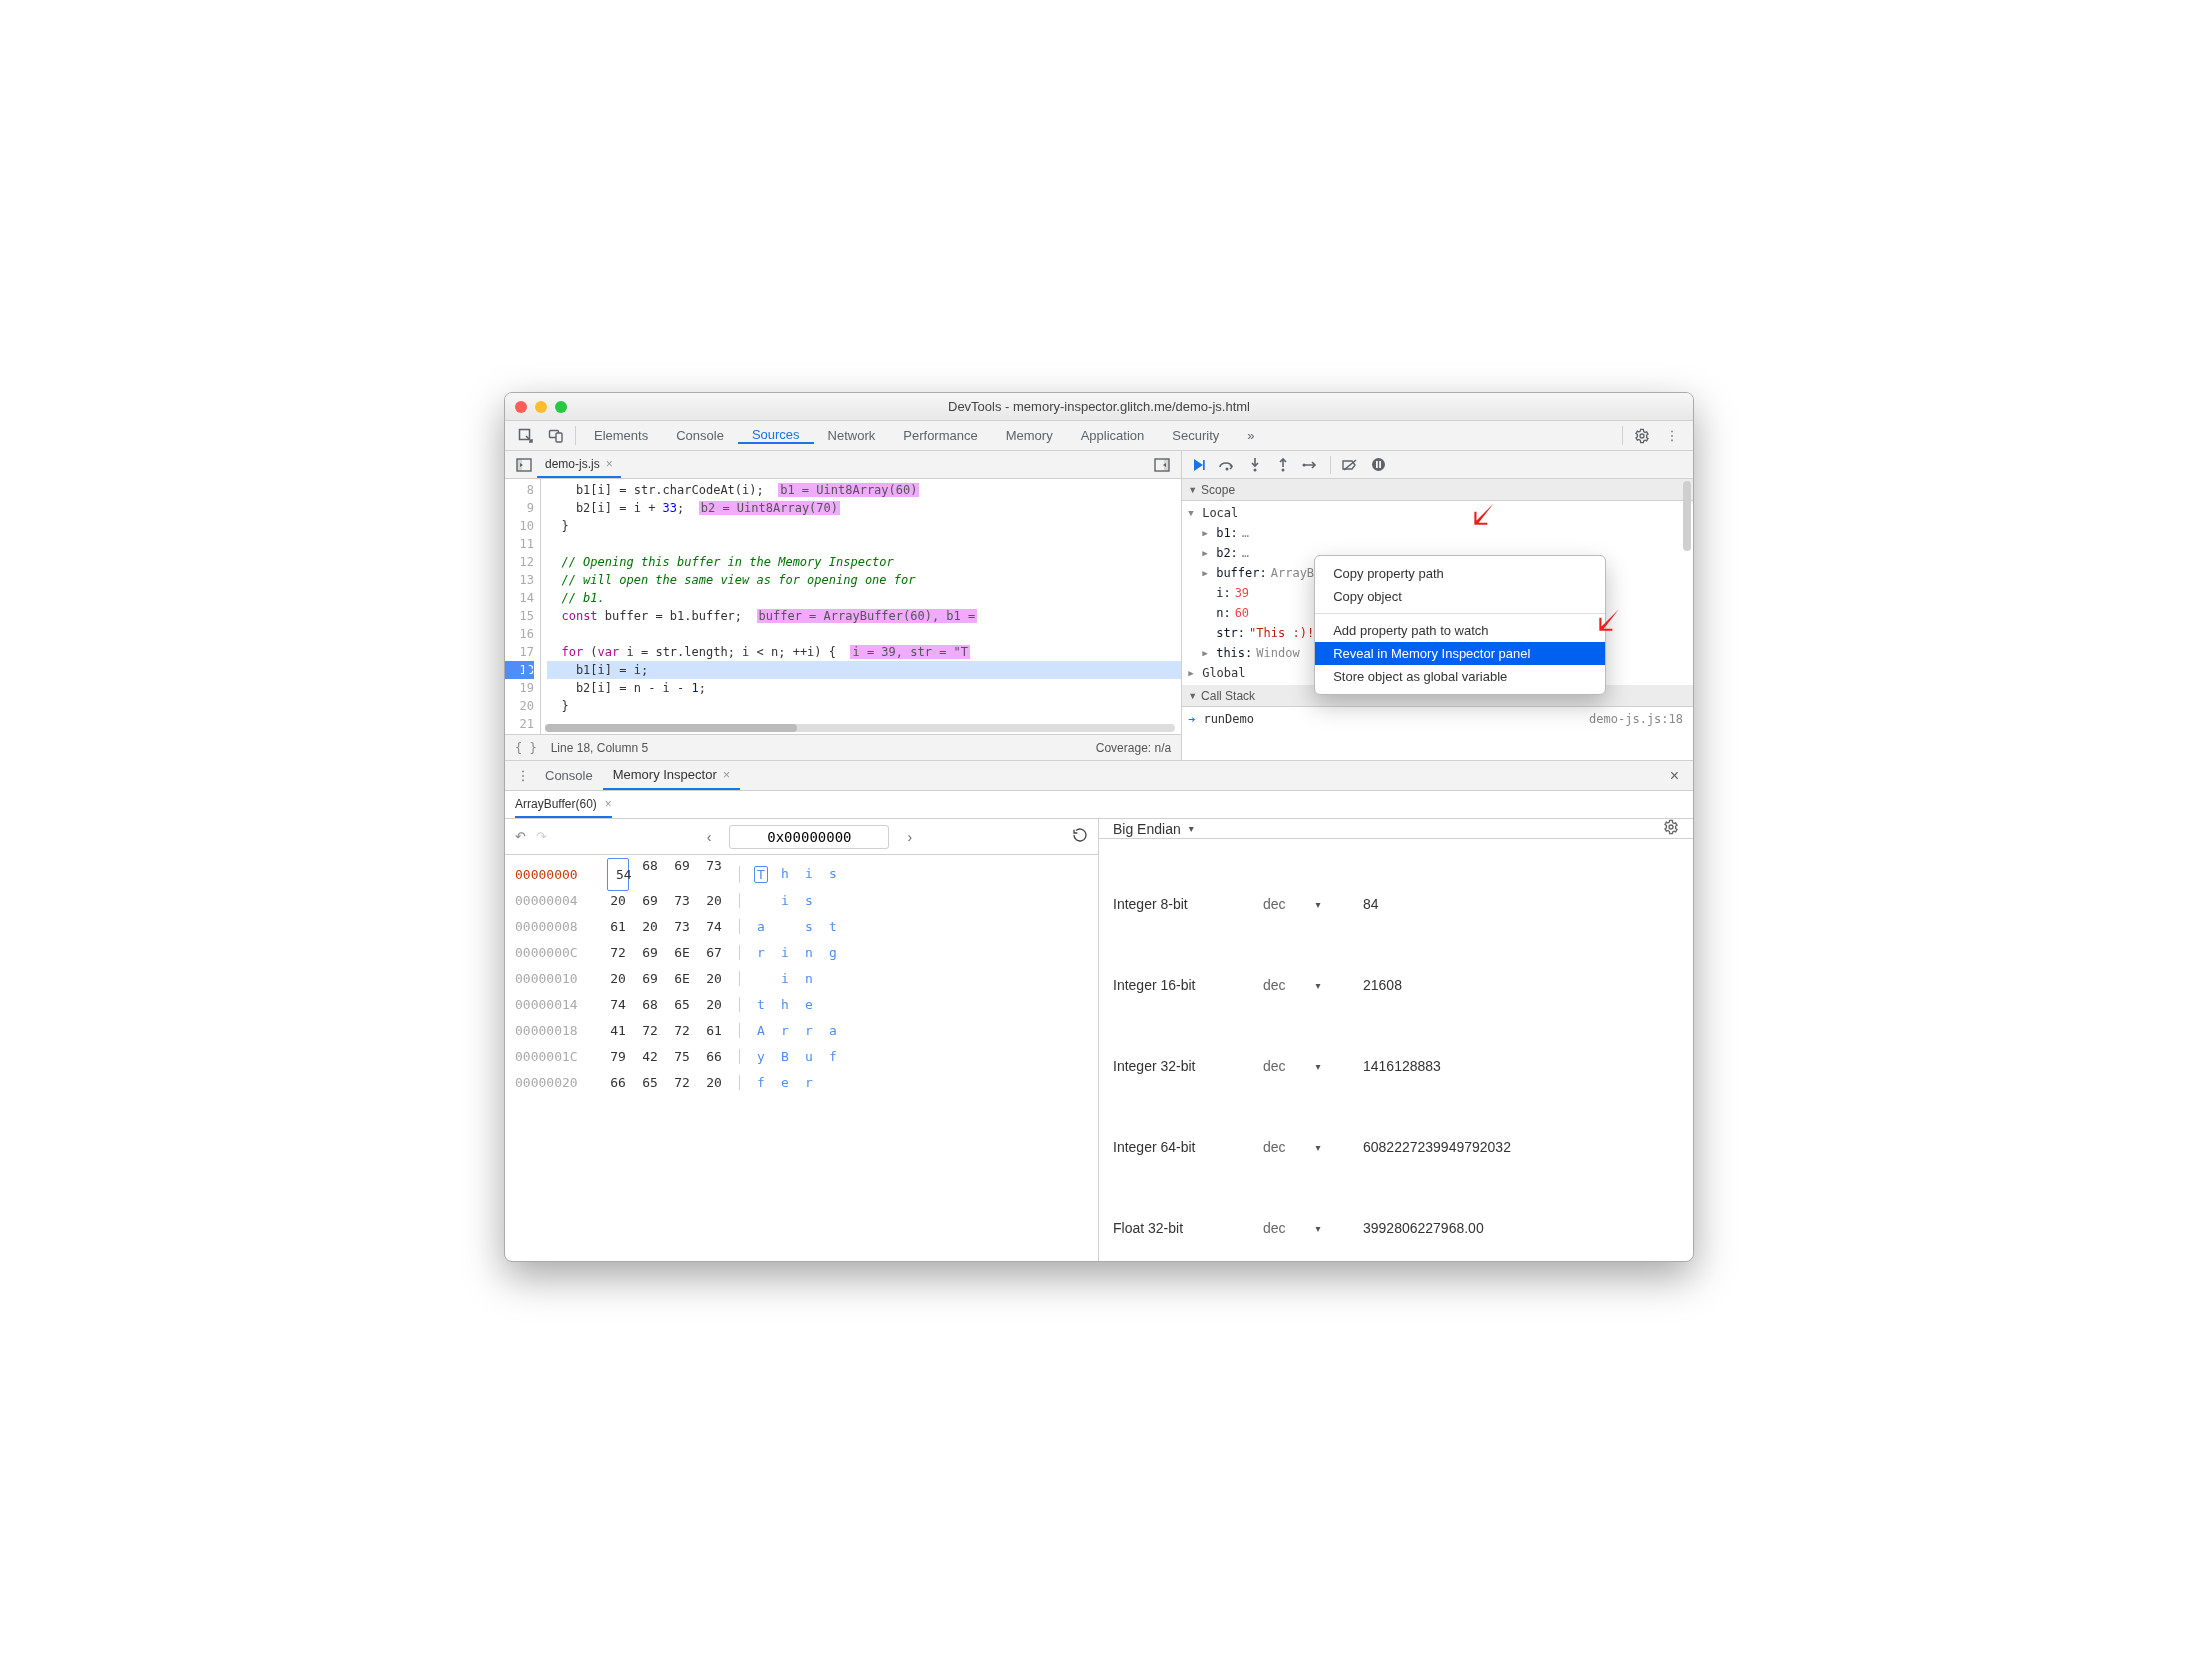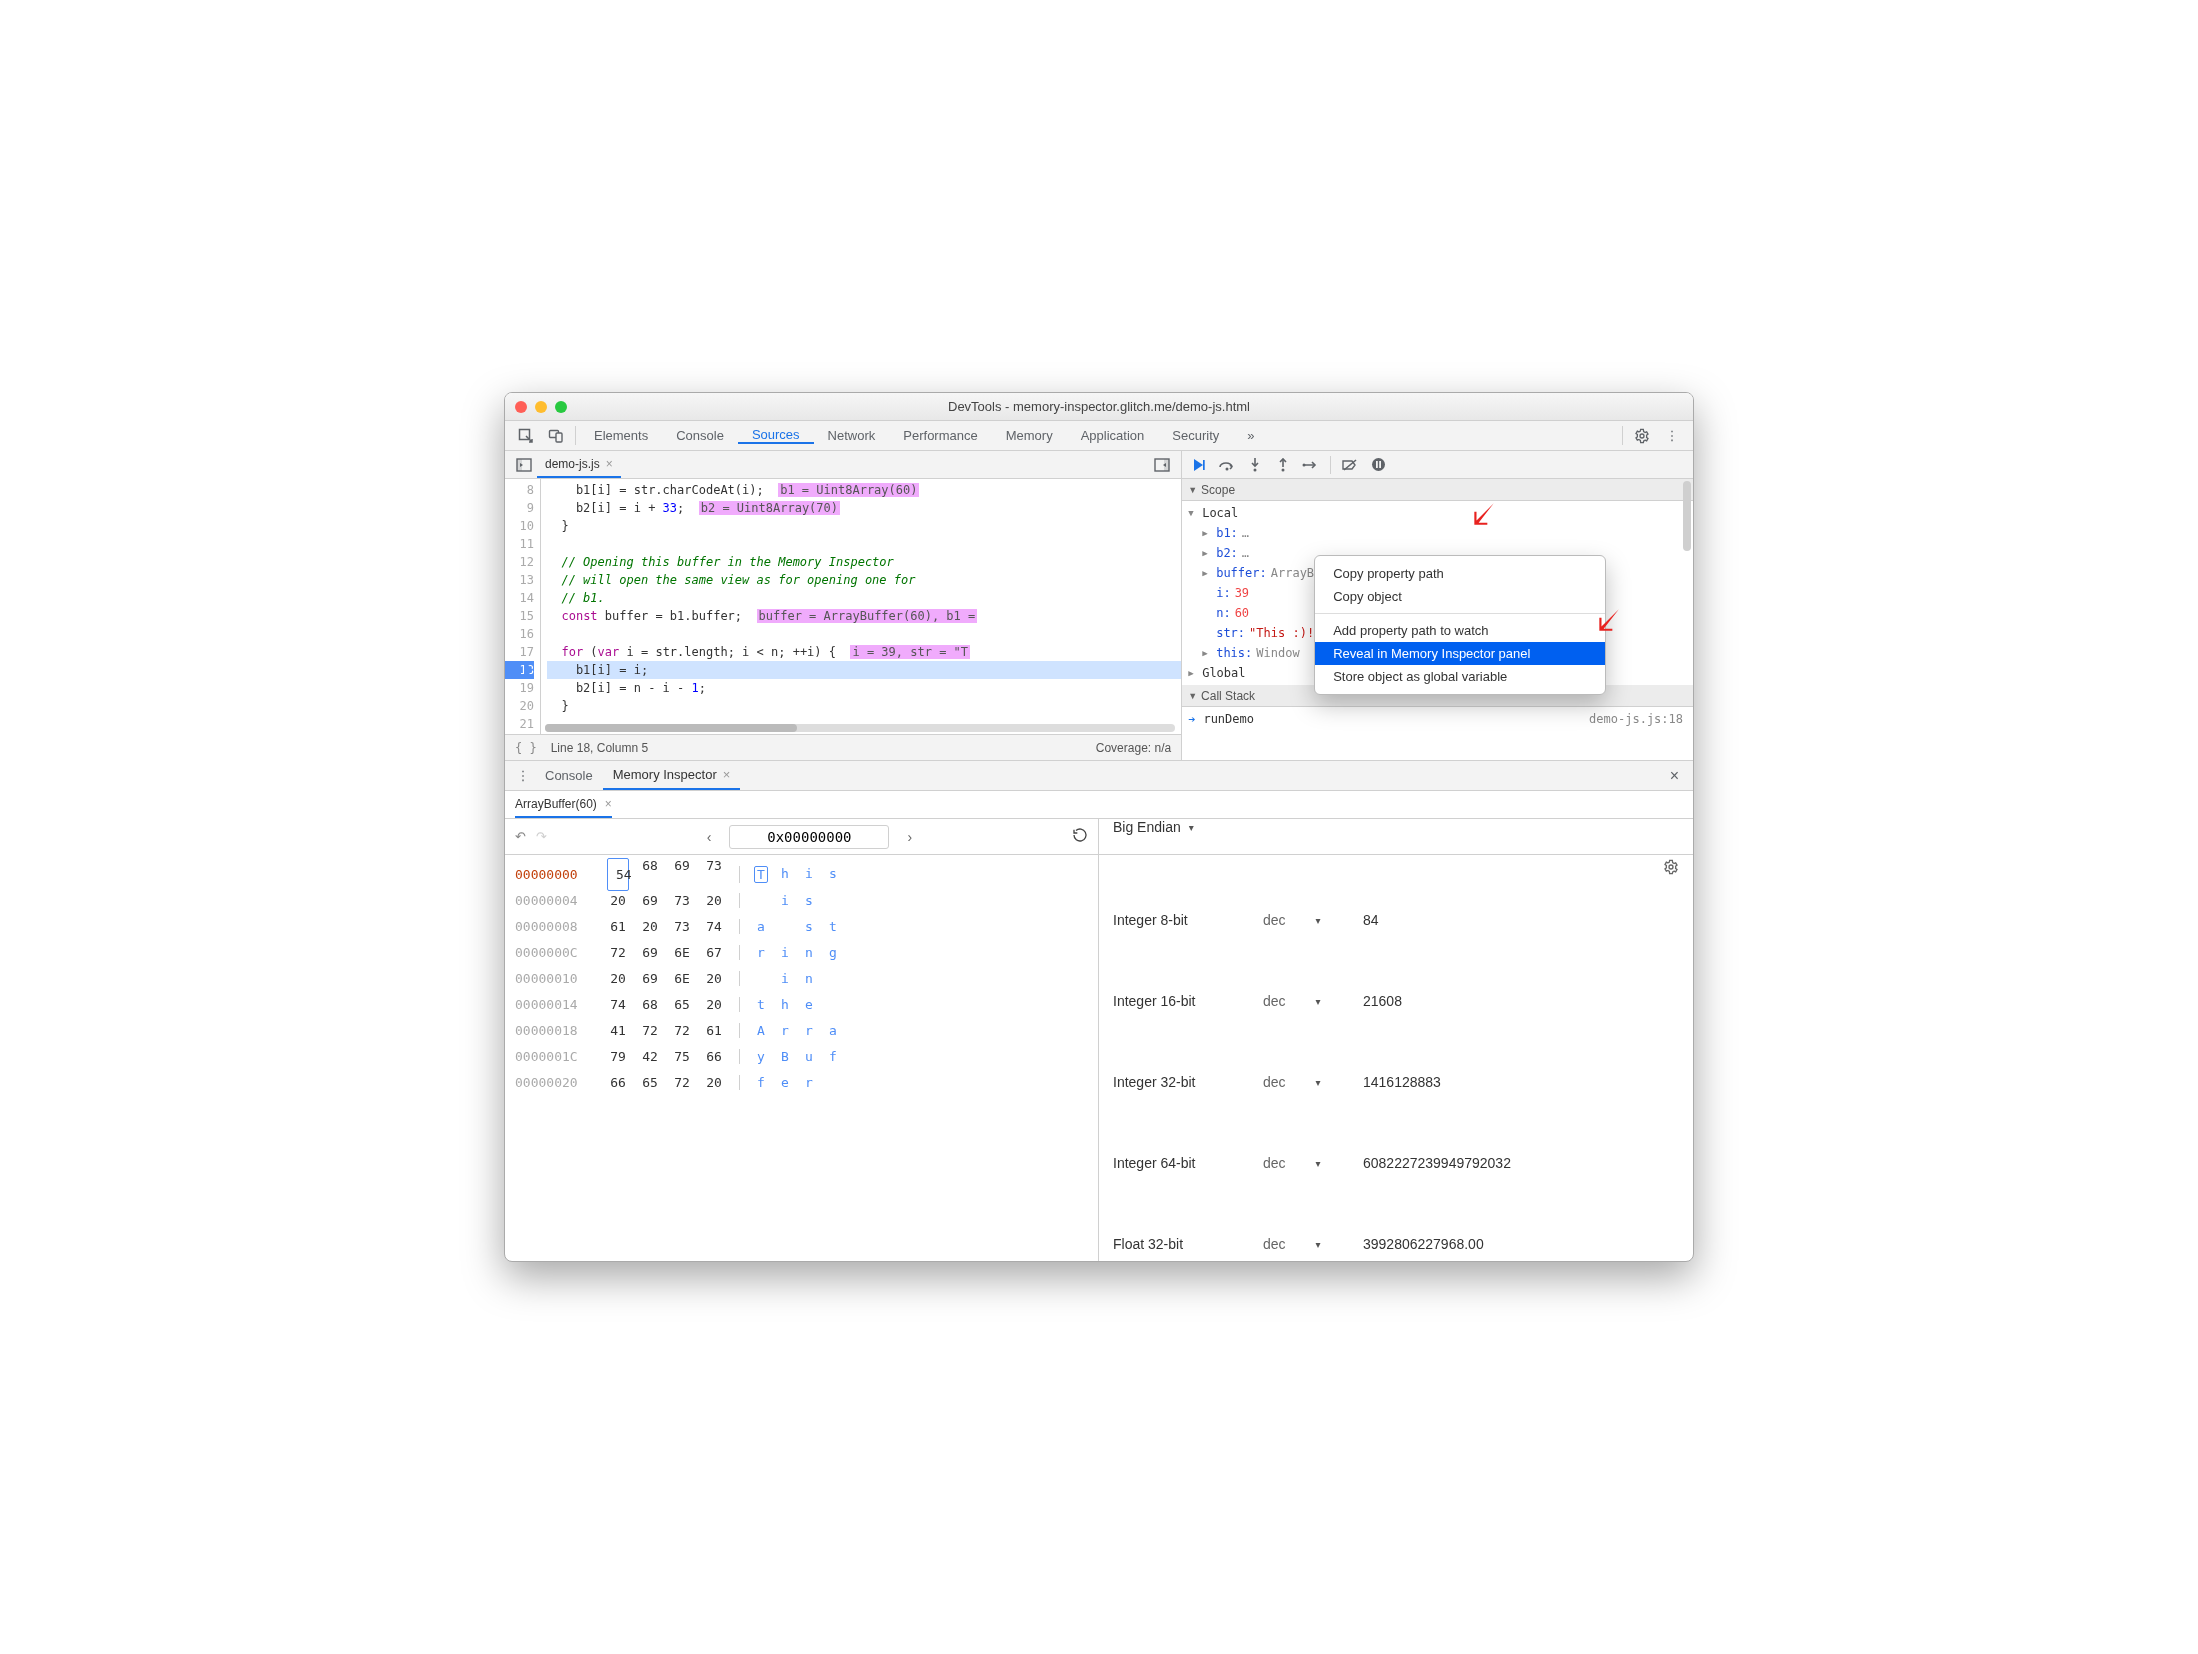--- a/index.html
+++ b/index.html
@@ -158,21 +158,21 @@
   .debug-tool .vsep{width:1px;height:18px;background:var(--border);}
   .section-head{
     height:22px;background:var(--bg-grey2);border-bottom:1px solid var(--border);
     display:flex;align-items:center;padding:0 6px;font-size:12px;
     color:#555;
   }
   .section-head .tri{margin-right:4px;font-size:9px;color:#666;}
   .scope-body{font-family:var(--mono);font-size:12px;line-height:20px;padding:2px 0 2px 6px;}
   .scope-row{display:flex;align-items:center;gap:4px;white-space:nowrap;overflow:hidden;}
   .scope-row .tri{color:#888;font-size:9px;width:10px;}
-  .kpurple{color:#1d4ed8;}
+  .kpurple{color:#0f172a;}
   .vblue{color:#ef4444;}
   .vstr{color:#c41a16;}
   .vgrey{color:#888;}
   .mem-ico{
     display:inline-flex;width:16px;height:12px;border:1.3px solid #666;border-radius:2px;
     align-items:center;justify-content:center;margin-left:4px;
   }
   .mem-ico::before{content:"⋯";font-size:9px;line-height:0;color:#666;}
   
   .ctxmenu{
@@ -233,21 +233,21 @@
   .hexaddr.dim{color:#aaa;}
   .hexbytes{display:flex;gap:10px;}
   .hexbytes span{display:inline-block;width:22px;text-align:center;}
   .hexbytes span.sel{border:1.5px solid #4f8ef7;border-radius:2px;padding:8px;}
   .hexascii{display:flex;gap:10px;border-left:1px solid var(--border);padding-left:14px;color:#4f8ef7;}
   .hexascii span{display:inline-block;width:14px;text-align:center;}
   .hexascii span.sel{border:1.5px solid #4f8ef7;border-radius:2px;}
 
   .mi-r-head{
     height:36px;border-bottom:1px solid var(--border);
-    display:flex;align-items:flex-start;padding:0 14px;gap:24px;flex-direction:column;
+    display:flex;align-items:center;padding:0 14px;gap:24px;
   }
   .mi-r-head .endian{font-size:14px;display:flex;align-items:center;gap:8px;}
   .mi-r-head .endian::after{content:"▾";font-size:10px;color:#555;}
   .mi-r-head .gear{margin-left:auto;color:#666;}
   .typegrid{flex:1;padding:10px 14px;display:flex;flex-direction:column;gap:18px;font-size:14px;}
   .trow{display:flex;align-items:center;gap:20px;margin-top:47px;}
   .trow .tname{width:130px;}
   .trow .tdec{width:80px;color:#666;display:flex;align-items:center;gap:30px;}
   .trow .tdec::after{content:"▾";font-size:10px;color:#555;}
   .trow .tval{flex:1;}

